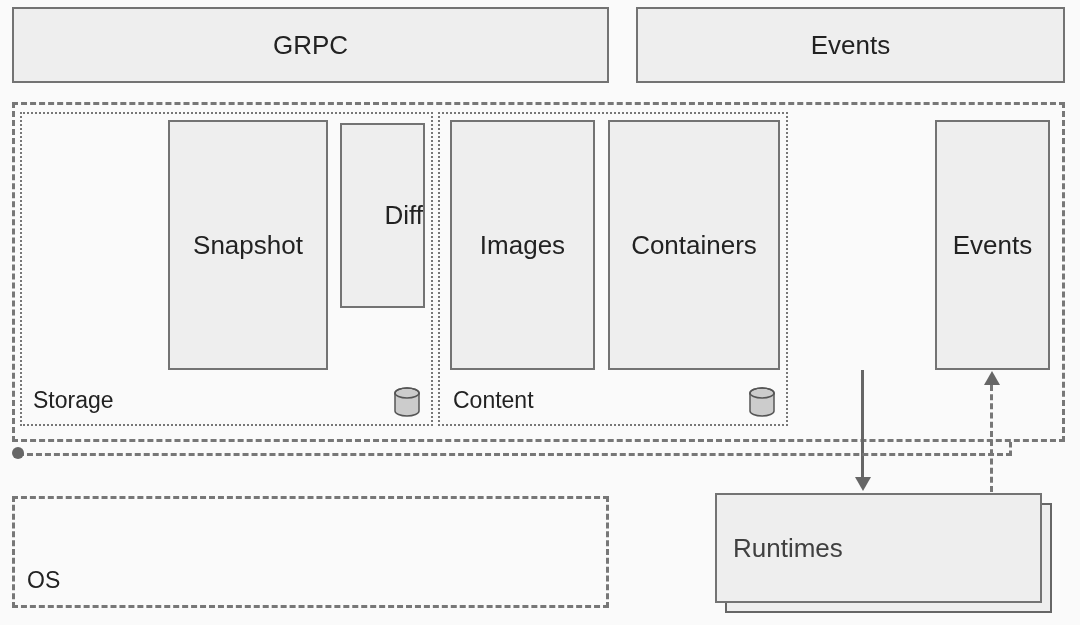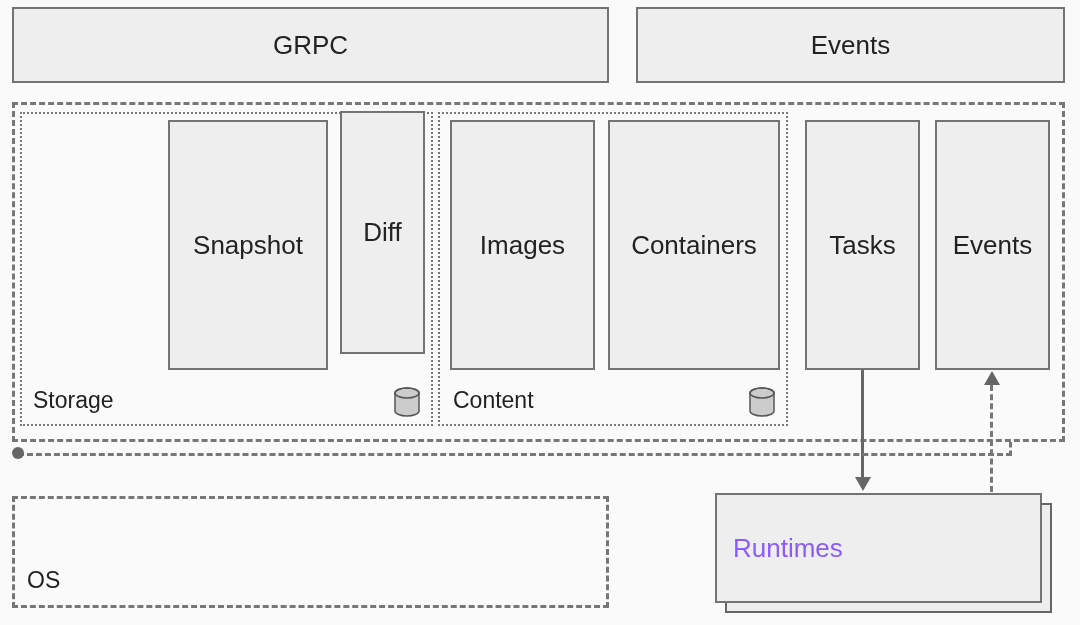--- a/index.html
+++ b/index.html
@@ -85,21 +85,21 @@
     position: absolute;
     border-left: 3px dashed #777;
     width: 0;
   }
   .runtimes-label {
     position: absolute;
     left: 16px;
     top: 50%;
     transform: translateY(-50%);
     font-size: 26px;
-    color: #8b5cf6;
+    color: #404040;
   }
 </style>
 </head>
 <body>
 
 <div class="canvas">
 
   <div class="box" style="left:7px; top:2px; width:597px; height:76px;">
     <span>GRPC</span>
   </div>
@@ -125,31 +125,28 @@
     <svg viewBox="0 0 28 30">
       <ellipse cx="14" cy="6" rx="12" ry="5" fill="#ccc" stroke="#555" stroke-width="1.5"></ellipse>
       <path d="M2 6 V24 A12 5 0 0 0 26 24 V6" fill="#ccc" stroke="#555" stroke-width="1.5"></path>
       <ellipse cx="14" cy="6" rx="12" ry="5" fill="none" stroke="#555" stroke-width="1.5"></ellipse>
     </svg>
   </div>
 
   <div class="box" style="left:163px; top:115px; width:160px; height:250px;">
     <span>Snapshot</span>
   </div>
-  <div class="box" style="left:335px; top:106px; width:85px; height:243px;">
+  <div class="box" style="left:335px; top:118px; width:85px; height:185px;justify-content:flex-end;">
     <span>Diff</span>
   </div>
   <div class="box" style="left:445px; top:115px; width:145px; height:250px;">
     <span>Images</span>
   </div>
   <div class="box" style="left:603px; top:115px; width:172px; height:250px;">
     <span>Containers</span>
-  </div>
-  <div class="box" style="left:800px; top:115px; width:115px; height:250px;">
-    <span>Tasks</span>
   </div>
   <div class="box" style="left:930px; top:115px; width:115px; height:250px;">
     <span>Events</span>
   </div>
 
   <div class="dashed-box" style="left:7px; top:491px; width:597px; height:112px;"></div>
   <span class="group-label" style="left:22px; top:562px;">OS</span>
 
   <div class="stack-shadow" style="left:720px; top:498px; width:327px; height:110px;"></div>
   <div class="box" style="left:710px; top:488px; width:327px; height:110px; justify-content:flex-start;">

